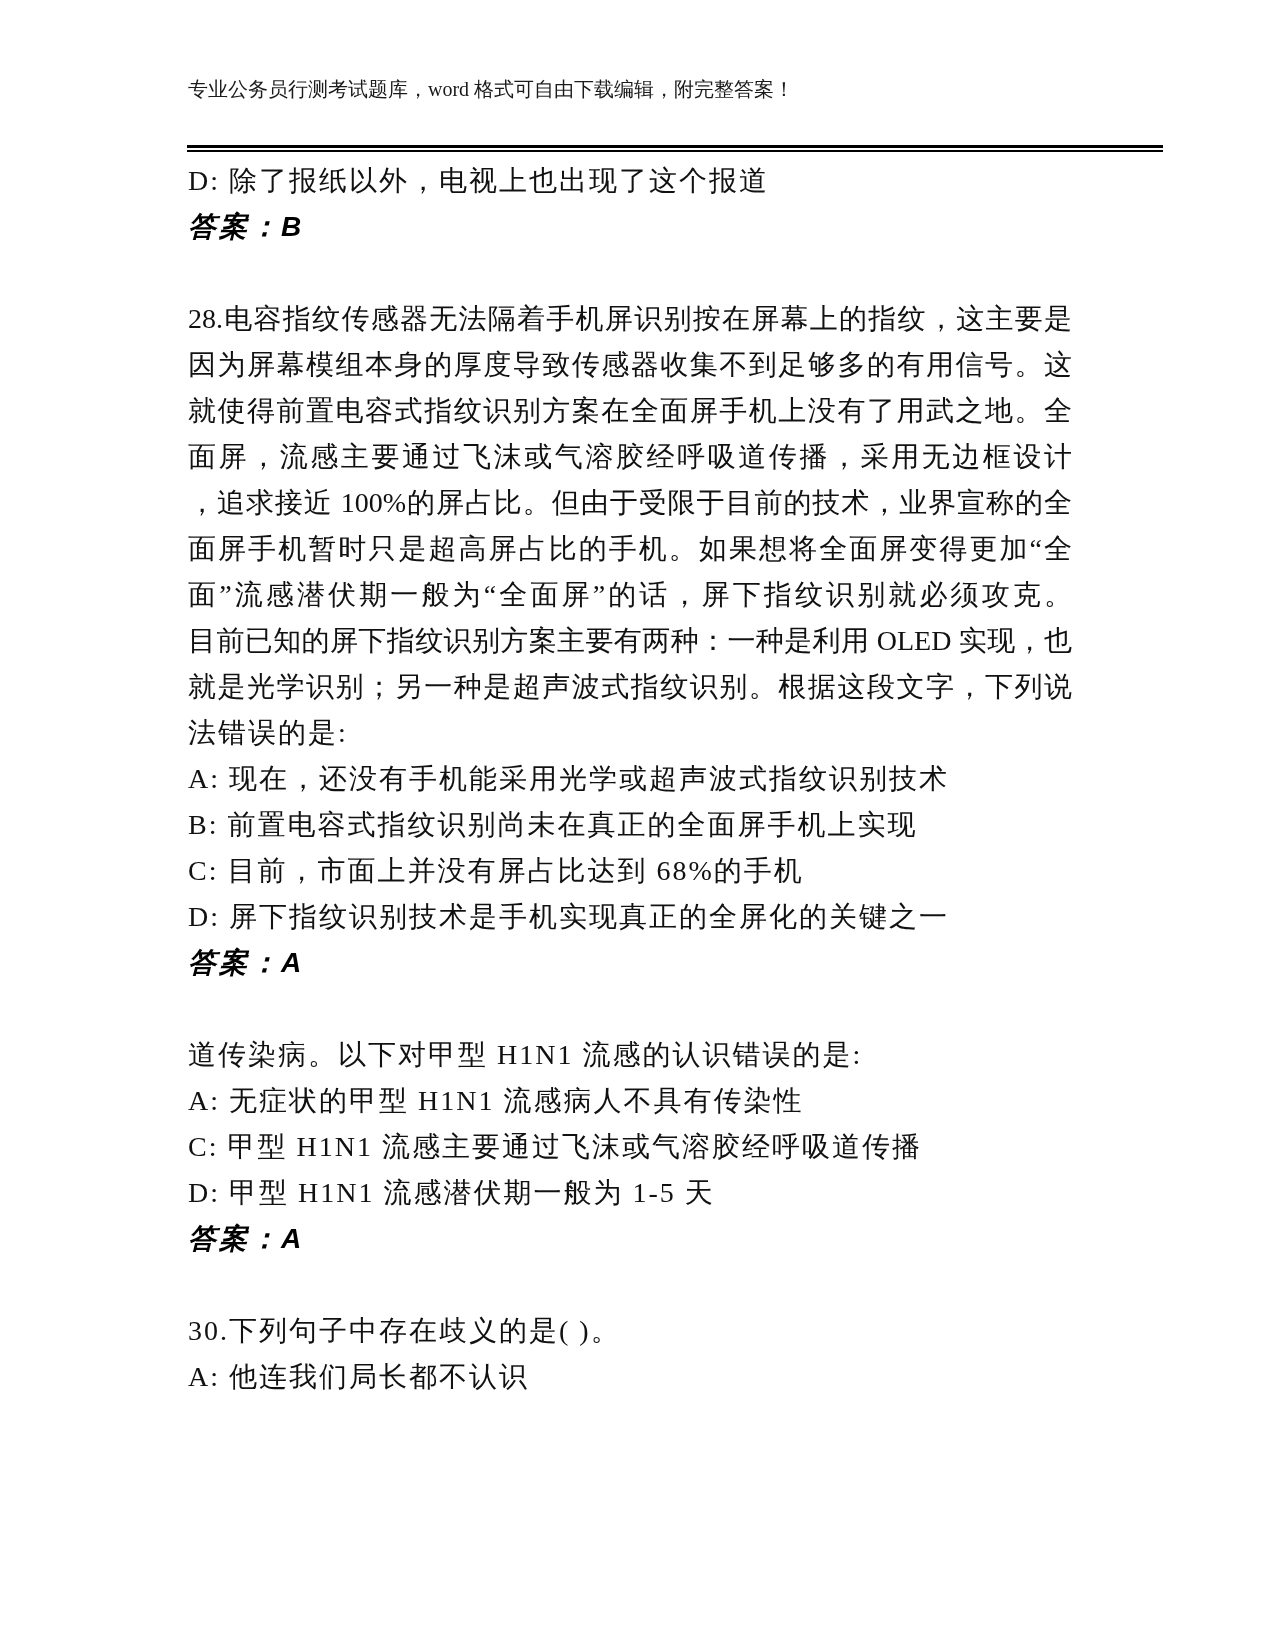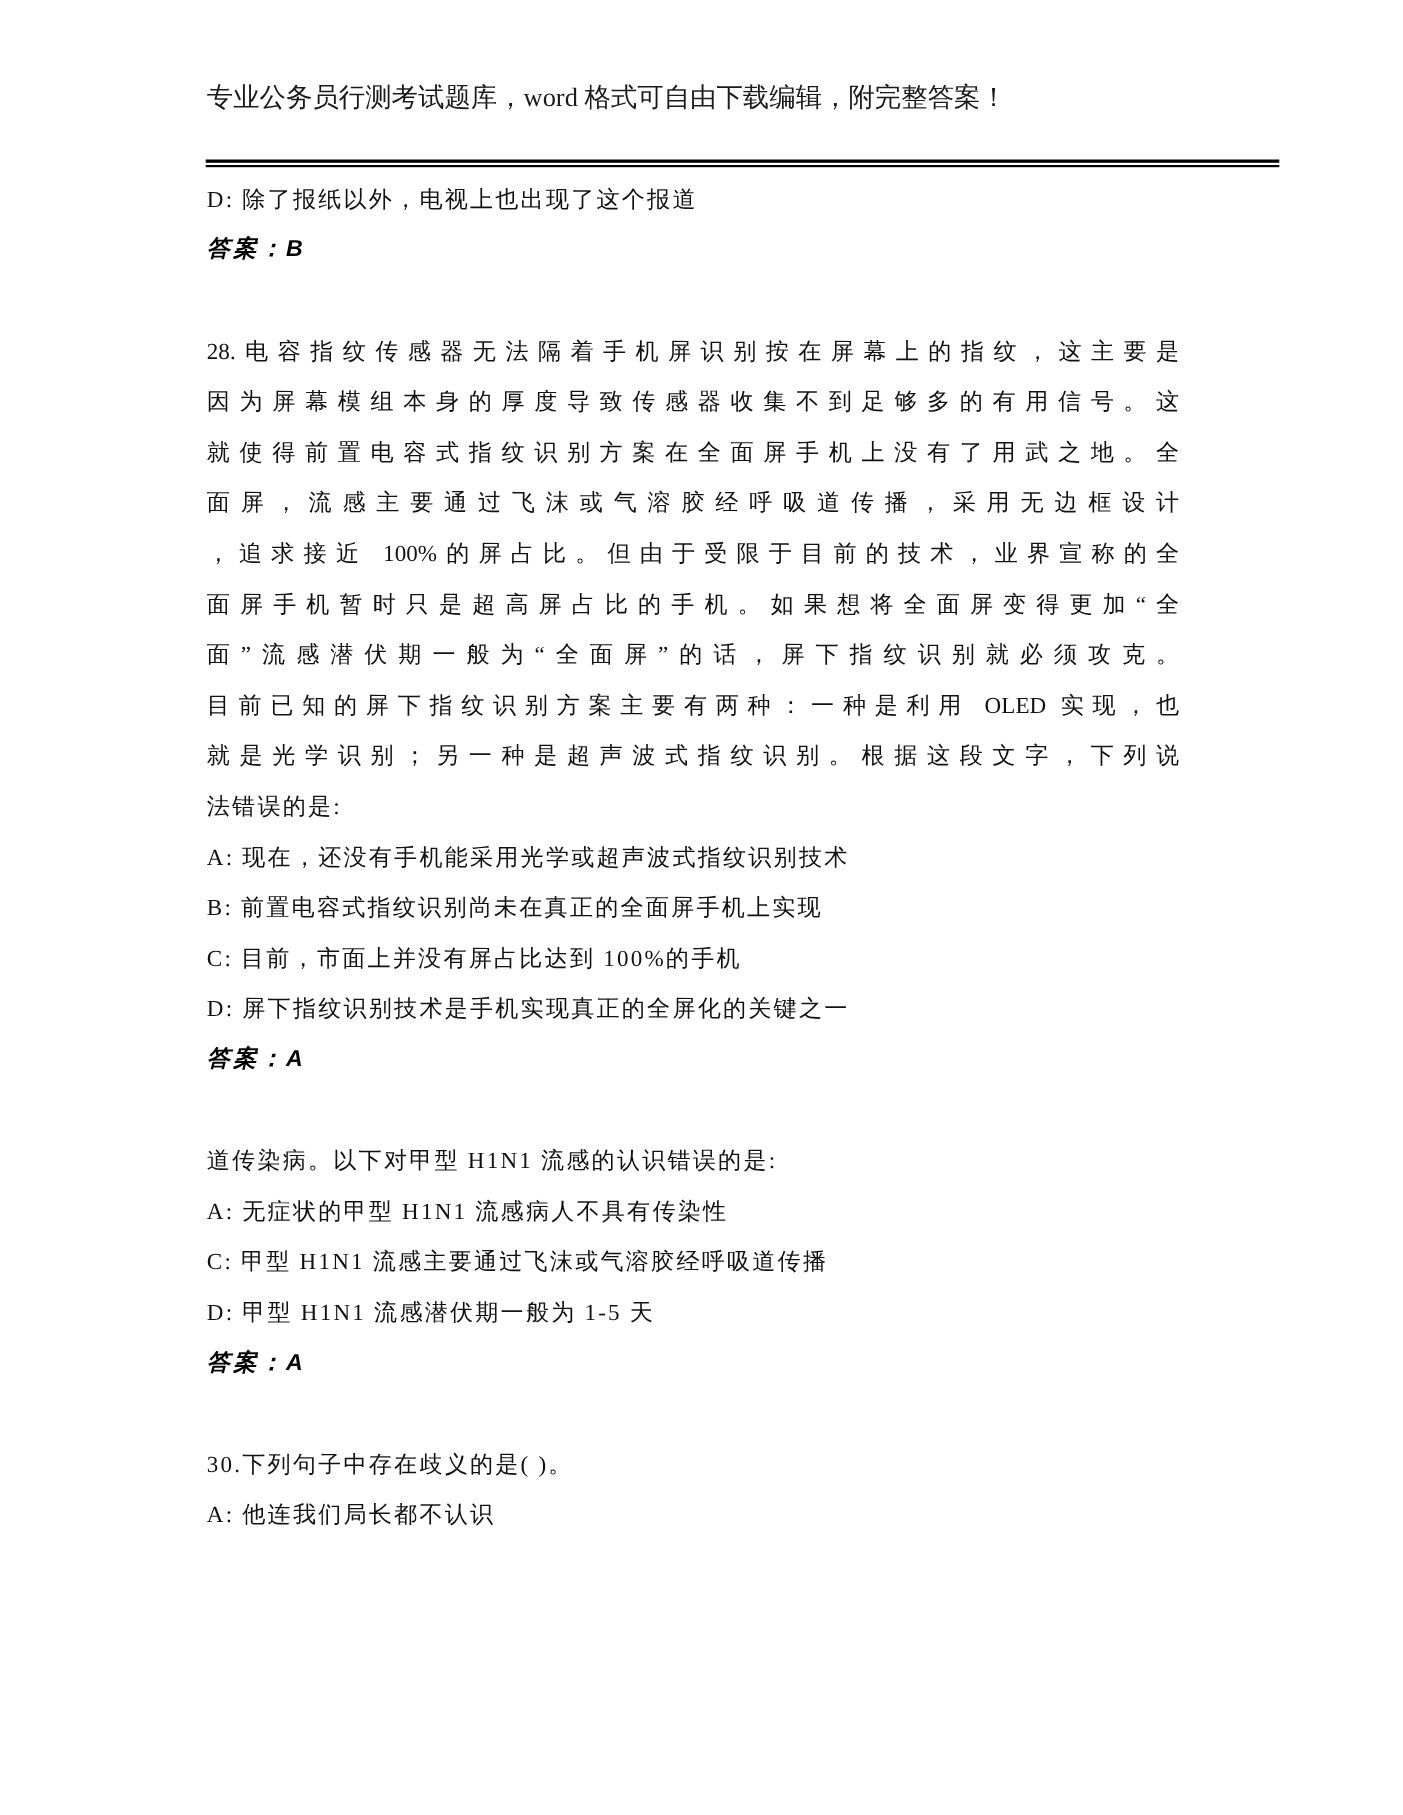--- a/index.html
+++ b/index.html
@@ -14,21 +14,21 @@
     background: #ffffff;
     color: #000000;
     font-family: "Liberation Serif", serif;
     overflow: hidden;
   }
   .header-text {
     position: absolute;
     left: 188px;
     top: 74px;
     width: 976px;
-    font-size: 24px;
+    font-size: 20px;
     line-height: 30px;
     white-space: nowrap;
     color: #1a1a1a;
   }
   .header-rule {
     position: absolute;
     left: 187px;
     top: 145px;
     width: 976px;
     height: 2px;
@@ -41,21 +41,21 @@
     left: 188px;
     top: 158px;
     width: 884px;
   }
   .block {
     margin: 0 0 46px 0;
   }
   .line {
     height: 46px;
     line-height: 46px;
-    font-size: 21px;
+    font-size: 28px;
     letter-spacing: 2px;
     white-space: nowrap;
     color: #111111;
   }
   .line.justify {
     white-space: normal;
     letter-spacing: 0;
     text-align: justify;
     text-align-last: justify;
     text-justify: inter-character;
@@ -85,21 +85,21 @@
         <div class="line justify">就使得前置电容式指纹识别方案在全面屏手机上没有了用武之地。全</div>
         <div class="line justify">面屏，流感主要通过飞沫或气溶胶经呼吸道传播，采用无边框设计</div>
         <div class="line justify">，追求接近 100%的屏占比。但由于受限于目前的技术，业界宣称的全</div>
         <div class="line justify">面屏手机暂时只是超高屏占比的手机。如果想将全面屏变得更加“全</div>
         <div class="line justify">面”流感潜伏期一般为“全面屏”的话，屏下指纹识别就必须攻克。</div>
         <div class="line justify">目前已知的屏下指纹识别方案主要有两种：一种是利用 OLED 实现，也</div>
         <div class="line justify">就是光学识别；另一种是超声波式指纹识别。根据这段文字，下列说</div>
         <div class="line plain">法错误的是:</div>
         <div class="line plain">A: 现在，还没有手机能采用光学或超声波式指纹识别技术</div>
         <div class="line plain">B: 前置电容式指纹识别尚未在真正的全面屏手机上实现</div>
-        <div class="line plain">C: 目前，市面上并没有屏占比达到 100%的手机</div>
+        <div class="line plain">C: 目前，市面上并没有屏占比达到 68%的手机</div>
         <div class="line plain">D: 屏下指纹识别技术是手机实现真正的全屏化的关键之一</div>
         <div class="line answer">答案：A</div>
       </div>
       <div class="block">
         <div class="line plain">道传染病。以下对甲型 H1N1 流感的认识错误的是:</div>
         <div class="line plain">A: 无症状的甲型 H1N1 流感病人不具有传染性</div>
         <div class="line plain">C: 甲型 H1N1 流感主要通过飞沫或气溶胶经呼吸道传播</div>
         <div class="line plain">D: 甲型 H1N1 流感潜伏期一般为 1-5 天</div>
         <div class="line answer">答案：A</div>
       </div>

